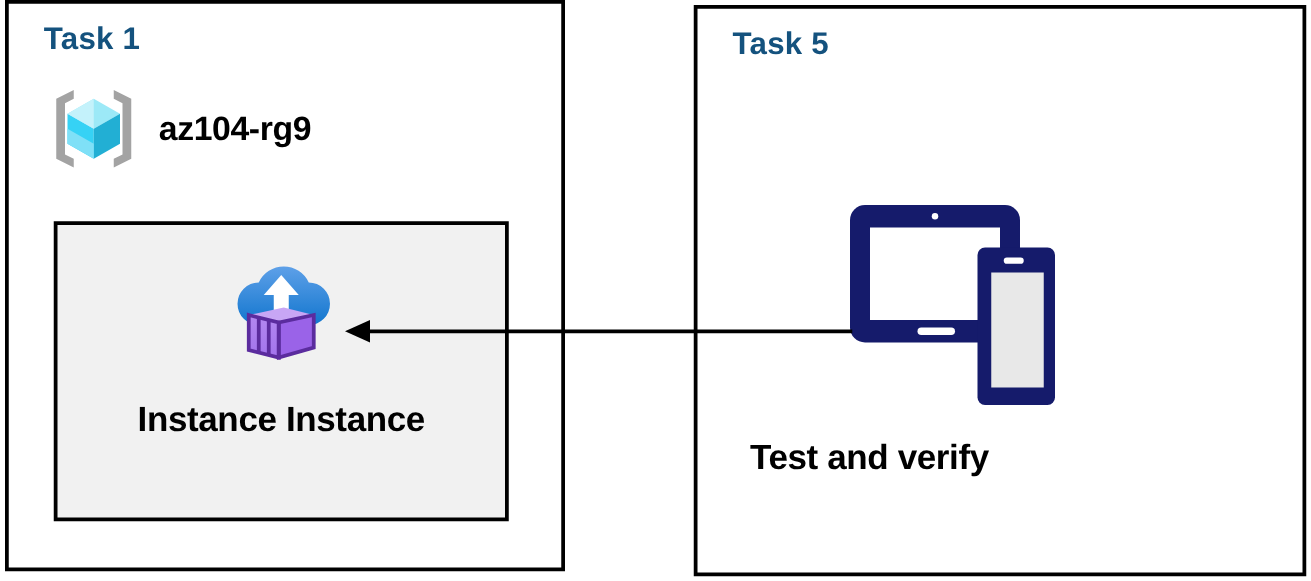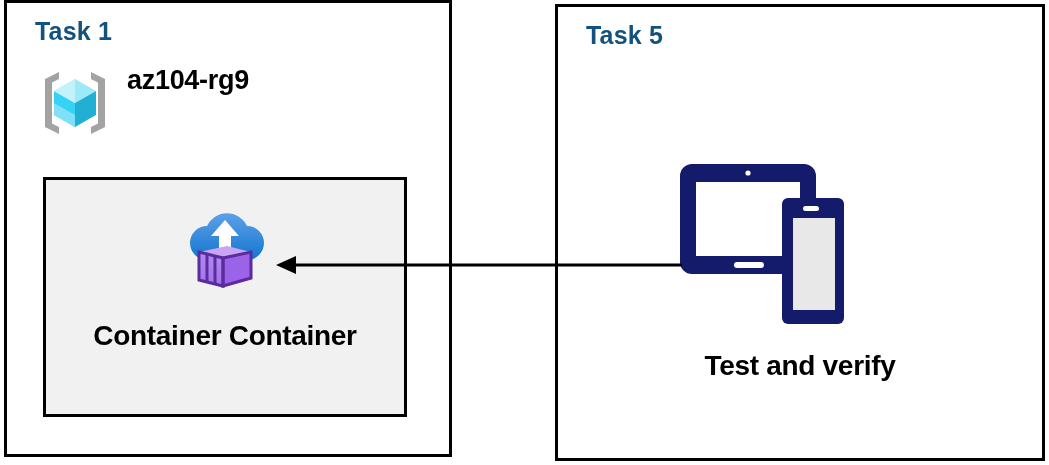--- a/index.html
+++ b/index.html
@@ -48,20 +48,21 @@
     letter-spacing: 0.2px;
     white-space: nowrap;
   }
 
   
   #resource-group-row {
     position: absolute;
     left: 30px;
     top: 62px;
     display: flex;
+    align-items: center;
     gap: 14px;
   }
   #resource-group-icon {
     width: 76px;
     height: 76px;
     display: block;
   }
   #resource-group-label {
     font-size: 27px;
     font-weight: bold;
@@ -109,21 +110,21 @@
     top: 160px;
     width: 192px;
     height: 168px;
     display: block;
   }
   #test-verify-label {
     position: absolute;
     left: 600px;
     top: 350px;
     width: 400px;
-    text-align: center;
+    text-align: left;
     font-size: 28px;
     font-weight: bold;
     color: #000000;
     letter-spacing: -0.3px;
   }
 
   
   #connector-arrow {
     position: absolute;
     left: 270px;
@@ -190,21 +191,21 @@
 
         <path d="M22 50 L46 56 L46 84 L22 78 Z" fill="url(#boxFront)"></path>
 
         <path d="M22 50 L46 56 L46 84 L22 78 Z" fill="none" stroke="#5B2C9E" stroke-width="3"></path>
         <path d="M46 56 L74 50 L74 76 L46 84 Z" fill="none" stroke="#5B2C9E" stroke-width="3"></path>
 
         <line x1="30" y1="52.5" x2="30" y2="80" stroke="#5B2C9E" stroke-width="3"></line>
         <line x1="38" y1="54.5" x2="38" y2="82" stroke="#5B2C9E" stroke-width="3"></line>
       </svg>
 
-      <div id="container-instance-label">Container Container</div>
+      <div id="container-instance-label">Instance Instance</div>
     </div>
   </div>
 
   <div class="panel" id="panel-task2">
     <div class="panel-title">Task 5</div>
   </div>
 
   <svg id="devices-icon" viewBox="0 0 192 168">
 
     <rect x="4" y="4" width="136" height="110" rx="12" ry="12" fill="#151B6B"></rect>

